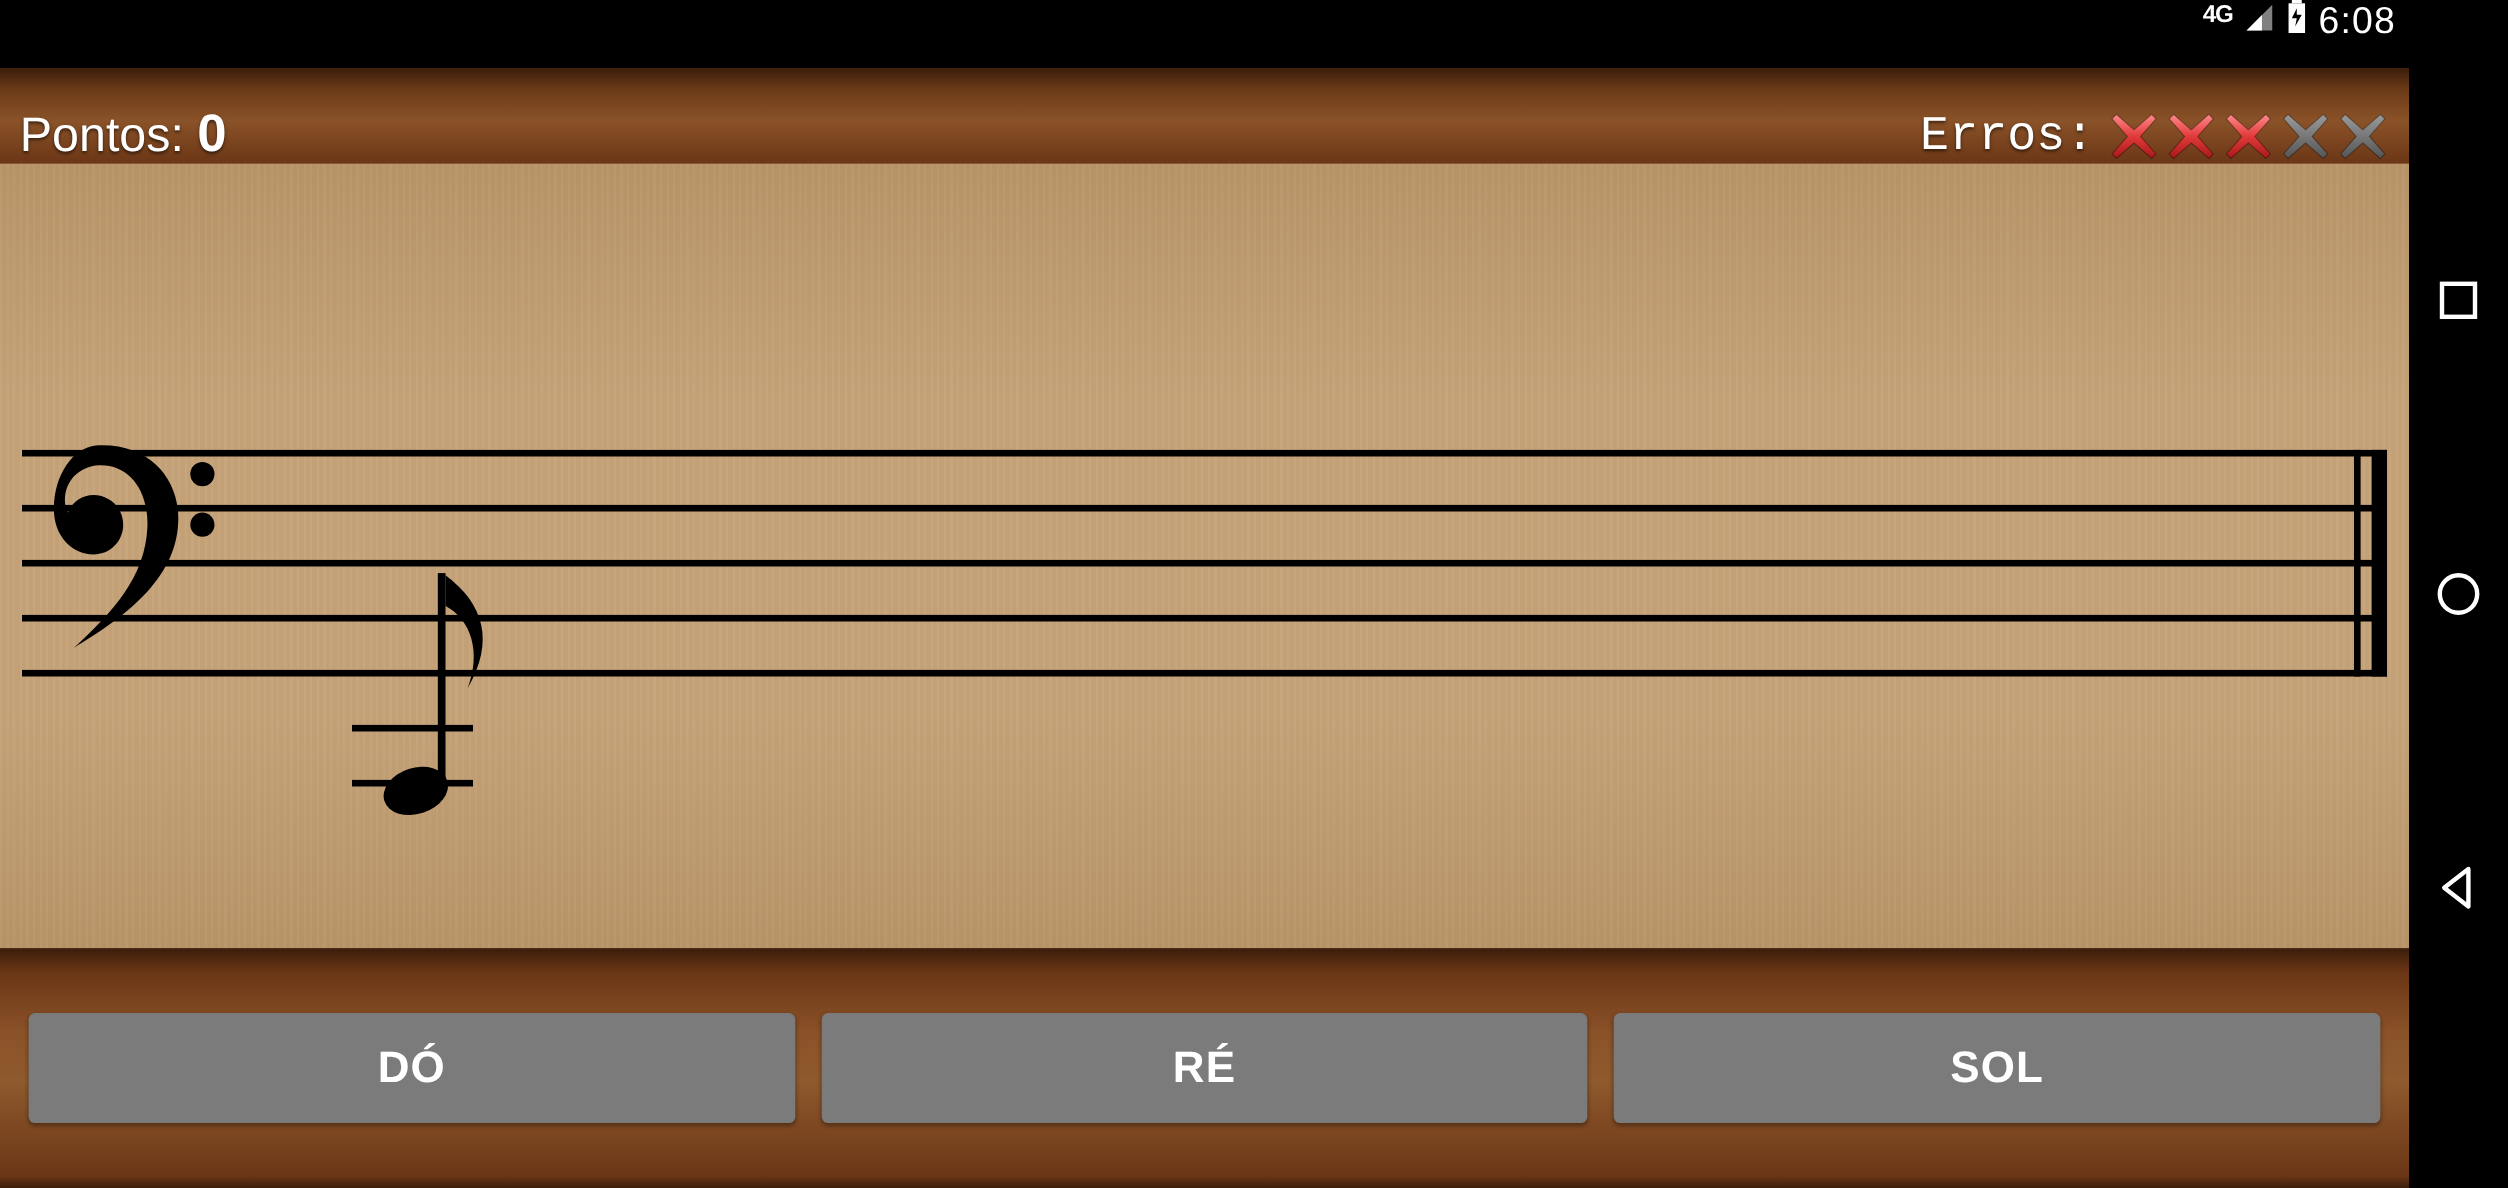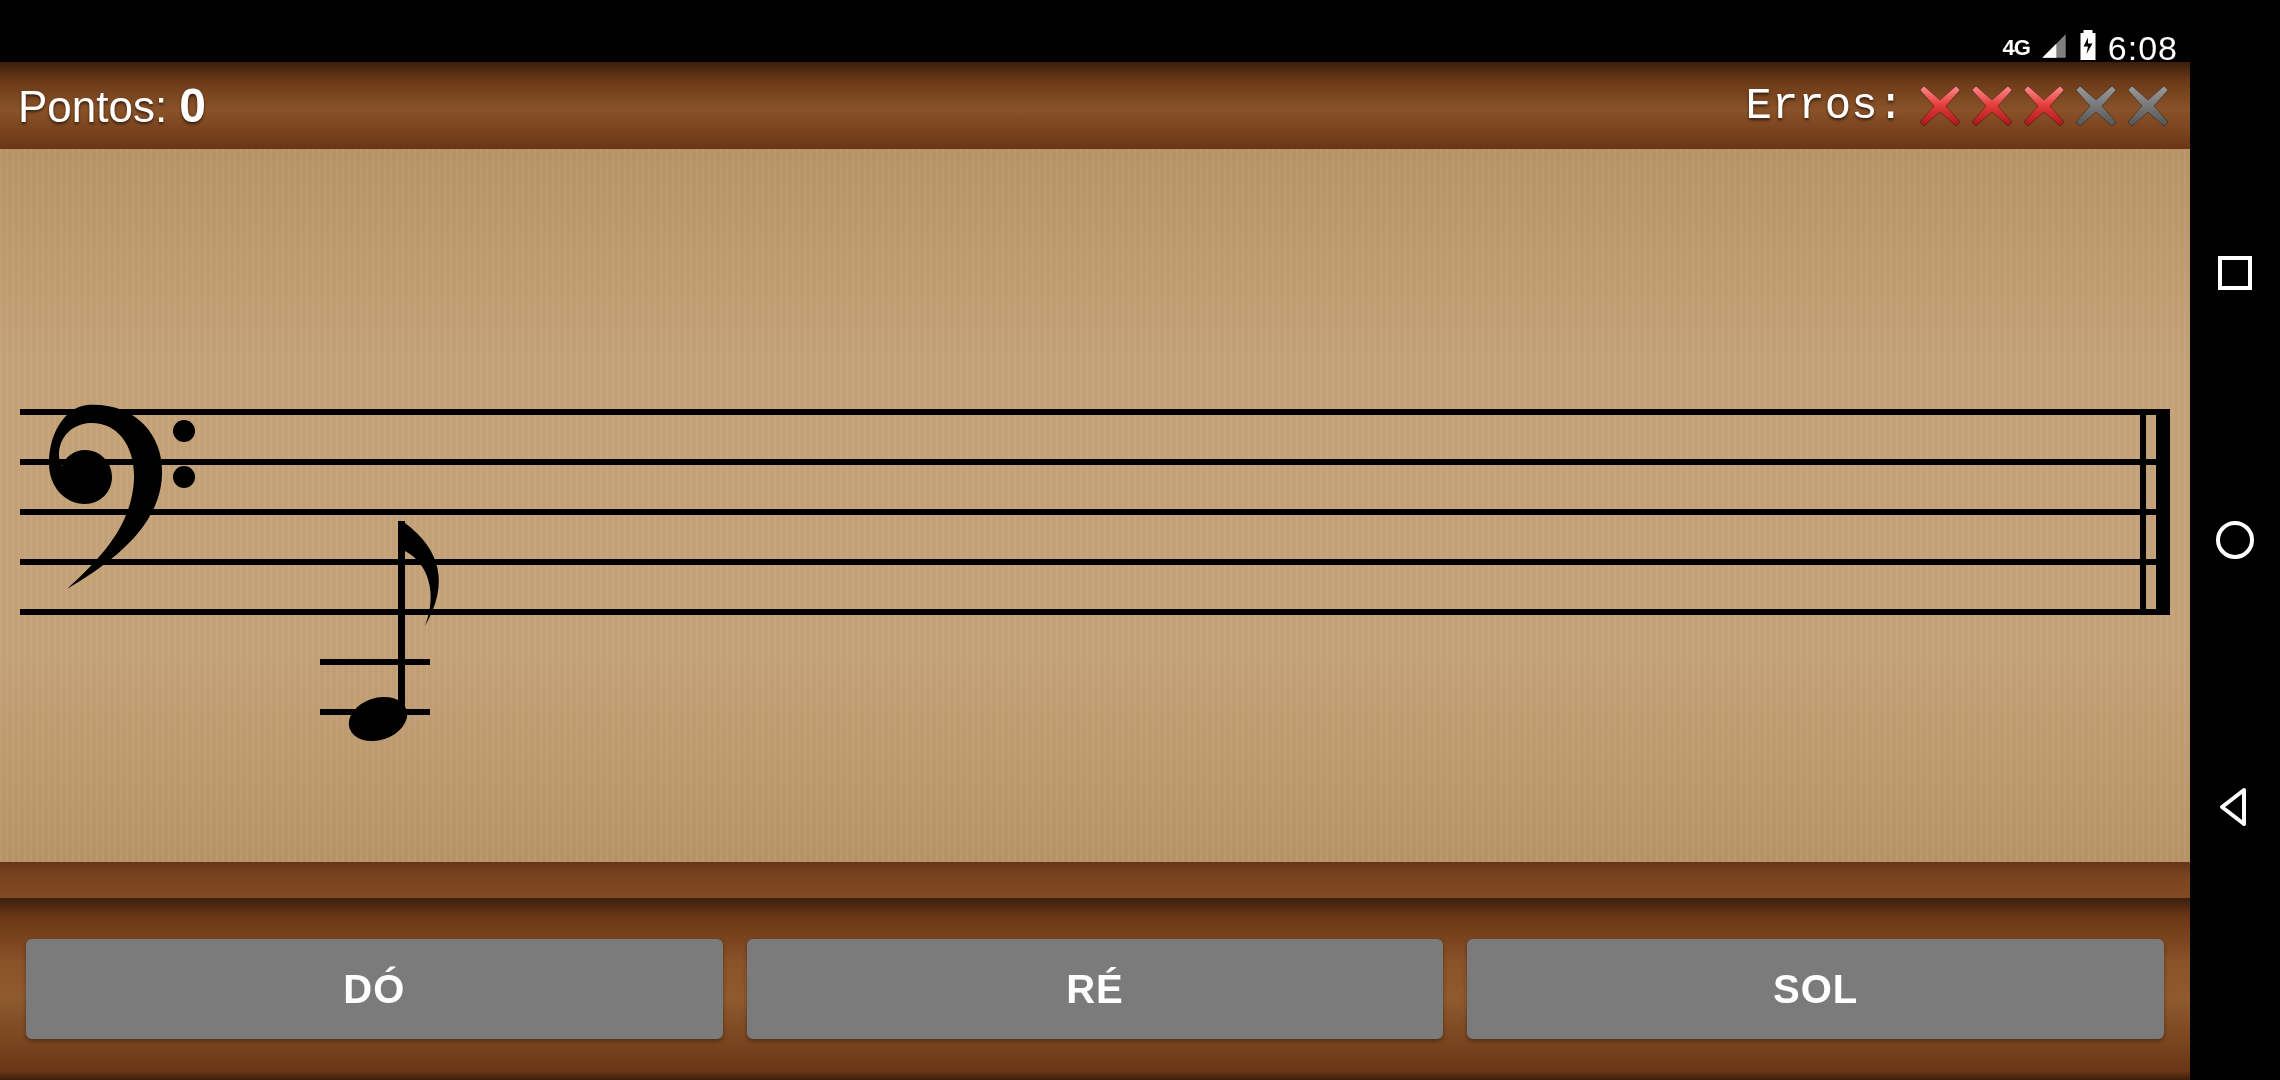--- a/index.html
+++ b/index.html
@@ -6,25 +6,24 @@
   body {
     width: 2280px;
     height: 1080px;
     background: #000;
     font-family: Arial, Helvetica, sans-serif;
     overflow: hidden;
     position: relative;
   }
   .status-bar {
     position: absolute;
-    top: 17px;
+    top: 0;
     right: 90px;
     height: 62px;
     display: flex;
-    align-items: center;
     justify-content: flex-end;
     gap: 10px;
     color: #fff;
     font-size: 34px;
     padding-right: 12px;
   }
   .status-4g { font-size: 22px; font-weight: bold; letter-spacing: -1px; }
   .signal-icon, .battery-icon { display:inline-block; }
   .clock { font-weight: 400; letter-spacing: 1px; }
   .nav-bar {
@@ -47,21 +46,21 @@
     top: 62px;
     width: 2190px;
     height: 1018px;
     background: linear-gradient(180deg, #5a2f14 0%, #7a4420 2%, #8a5228 4%, #7a4420 6%, #5a2f14 8%,
                 #5a2f14 8.5%, #d9c4a8 8.5%, #e3cfb5 50%, #d9c4a8 78%, #5a2f14 78%,
                 #7a4420 80%, #8a5228 85%, #7a4420 96%, #5a2f14 100%);
   }
   .wood-top {
     position:absolute; left:0; top:0; width:100%; height:87px;
     background: linear-gradient(180deg, #3b1e0b 0%, #6b3a18 22%, #8a5228 55%, #6b3616 100%);
-    display:flex; align-items:center; justify-content:space-between;
+    display:flex; align-items:flex-end; justify-content:space-between;
     padding: 0 18px;
   }
   .score-row { display:flex; align-items:baseline; gap:12px; color:#fff; }
   .score-label { font-size: 44px; text-shadow: 0 2px 3px rgba(0,0,0,.6); }
   .score-value { font-size: 48px; font-weight: bold; text-shadow: 0 2px 3px rgba(0,0,0,.6); }
   .errors-row { display:flex; align-items:center; gap:6px; }
   .errors-label { font-size: 44px; color:#fff; text-shadow: 0 2px 3px rgba(0,0,0,.6); margin-right:6px;font-family:Liberation Mono, monospace; }
   .x-icon { width:48px; height:48px; }
   .staff-area {
     position:absolute; left:0; top:87px; width:100%; height:713px;
@@ -92,21 +91,21 @@
   .bass-clef {
     position:absolute; left:12px; top:-12px; width:170px; height:200px;
   }
   .note {
     position:absolute; left:310px; top:112px; width:130px; height:260px;
   }
   .ledger {
     position:absolute; height:6px; background:#000;
   }
   .wood-bottom {
-    position:absolute; left:0; bottom:0; width:100%; height:182px;
+    position:absolute; left:0; bottom:0; width:100%; height:218px;
     background: linear-gradient(180deg, #3b1e0b 0%, #6b3616 10%, #8a5228 35%, #8f5a2d 55%, #6b3616 95%, #3b1e0b 100%);
     display:flex; align-items:center; justify-content:flex-end; gap:24px;
     padding: 0 26px;
   }
   .note-btn {
     flex:1;
     height: 100px;
     background: #7b7b7b;
     border-radius: 6px;
     display:flex; align-items:center; justify-content:center;

